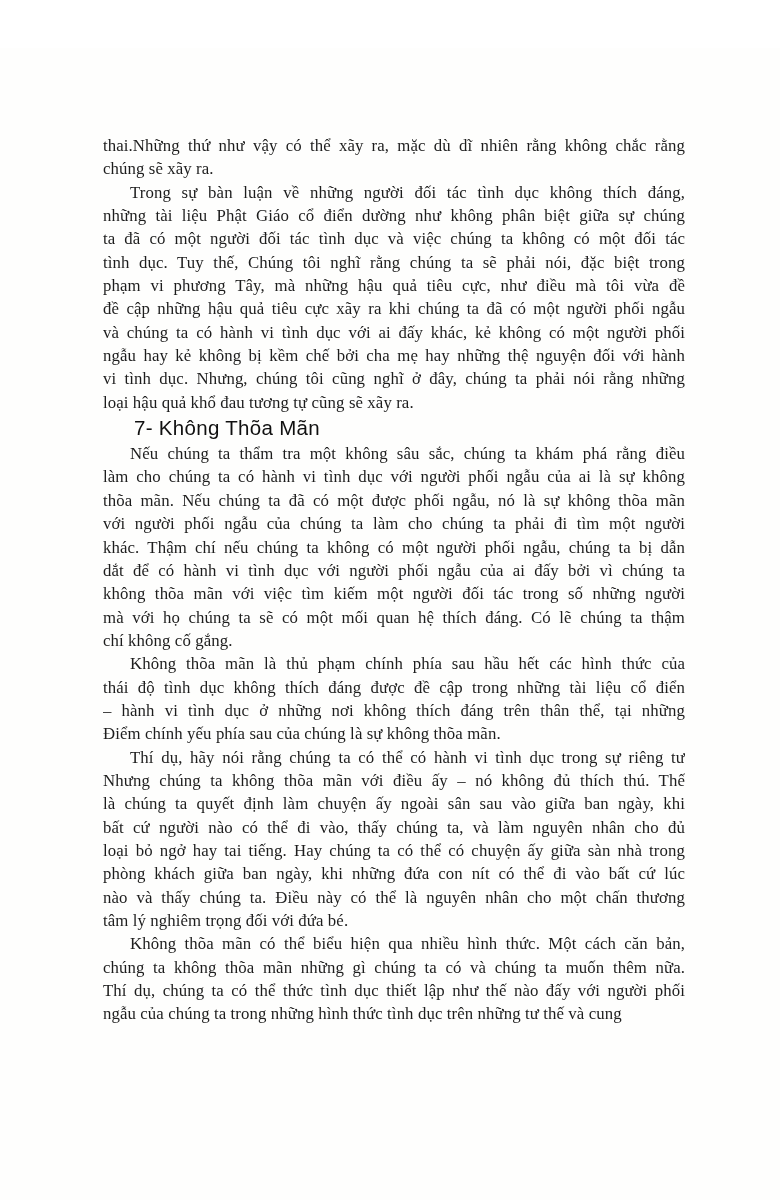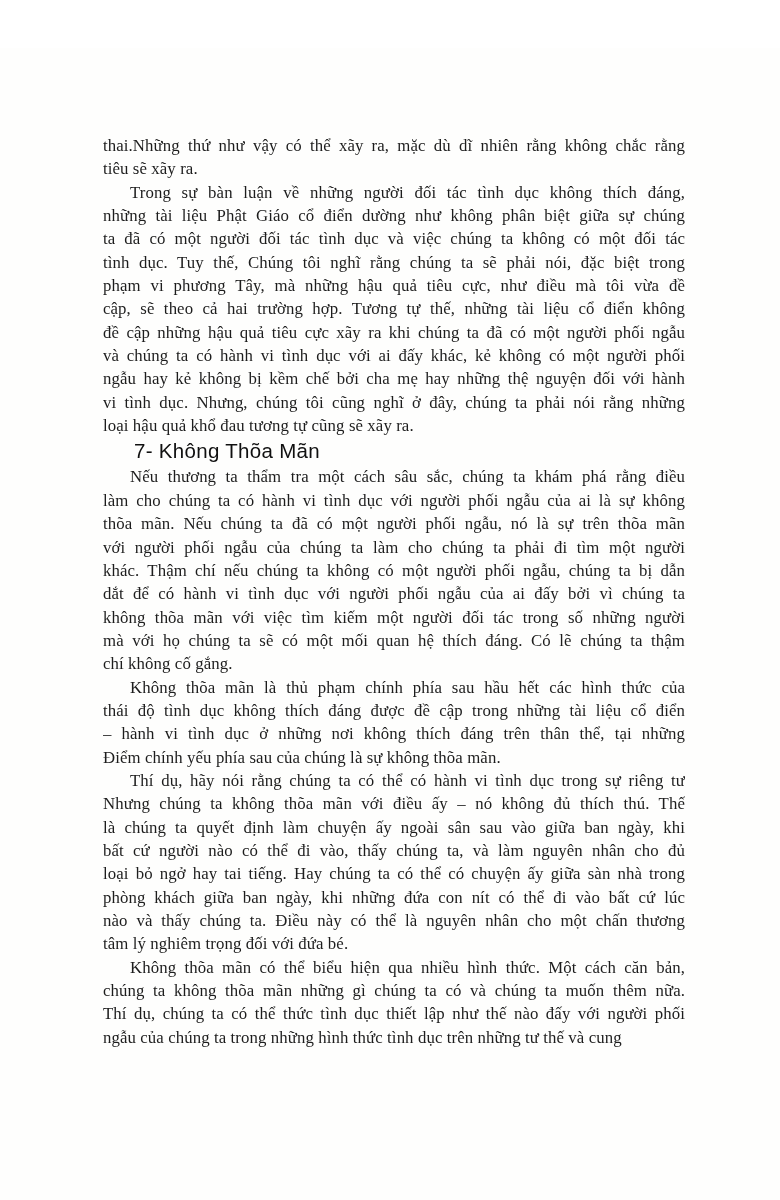--- a/index.html
+++ b/index.html
@@ -55,40 +55,39 @@
     letter-spacing: 0.3px;
   }
 </style>
 </head>
 <body>
 
 <div class="page">
   <div class="text-column" id="text-column">
       <div class="paragraph">
         <div class="line">thai.Những thứ như vậy có thể xãy ra, mặc dù dĩ nhiên rằng không chắc rằng</div>
-        <div class="line last">tiêu sẽ xãy ra.</div>
+        <div class="line last">chúng sẽ xãy ra.</div>
       </div>
       <div class="paragraph">
         <div class="line indent">Trong sự bàn luận về những người đối tác tình dục không thích đáng,</div>
         <div class="line">những tài liệu Phật Giáo cổ điển dường như không phân biệt giữa sự chúng</div>
         <div class="line">ta đã có một người đối tác tình dục và việc chúng ta không có một đối tác</div>
         <div class="line">tình dục. Tuy thế, Chúng tôi nghĩ rằng chúng ta sẽ phải nói, đặc biệt trong</div>
         <div class="line">phạm vi phương Tây, mà những hậu quả tiêu cực,  như điều mà tôi vừa đề</div>
-        <div class="line">cập, sẽ theo cả hai trường hợp. Tương tự thế, những tài liệu cổ điển không</div>
         <div class="line">đề cập những hậu quả tiêu cực xãy ra khi chúng ta đã có một người phối ngẫu</div>
         <div class="line">và chúng ta có hành vi tình dục với ai đấy khác, kẻ không có một người phối</div>
         <div class="line">ngẫu hay kẻ không bị kềm chế bởi cha mẹ hay những thệ nguyện đối với hành</div>
         <div class="line">vi tình dục. Nhưng, chúng tôi cũng nghĩ ở đây, chúng ta phải nói rằng những</div>
         <div class="line last">loại hậu quả khổ đau tương tự cũng sẽ xãy ra.</div>
       </div>
       <h2 class="heading">7- Không Thõa Mãn</h2>
       <div class="paragraph">
-        <div class="line indent">Nếu thương ta thẩm tra một cách sâu sắc, chúng ta khám phá rằng điều</div>
+        <div class="line indent">Nếu chúng ta thẩm tra một không sâu sắc, chúng ta khám phá rằng điều</div>
         <div class="line">làm cho chúng ta có hành vi tình dục với người phối ngẫu của ai là sự không</div>
-        <div class="line">thõa mãn. Nếu chúng ta đã có một người phối ngẫu, nó là sự trên thõa mãn</div>
+        <div class="line">thõa mãn. Nếu chúng ta đã có một được phối ngẫu, nó là sự không thõa mãn</div>
         <div class="line">với người phối ngẫu của chúng ta làm cho chúng ta phải đi tìm một người</div>
         <div class="line">khác. Thậm chí nếu chúng ta không có một người phối ngẫu, chúng ta bị dẫn</div>
         <div class="line">dắt để có hành vi tình dục với người phối ngẫu của ai đấy  bởi vì chúng ta</div>
         <div class="line">không thõa mãn với việc tìm kiếm một người đối tác trong số những người</div>
         <div class="line">mà với họ chúng ta sẽ có một mối quan hệ thích đáng. Có lẽ chúng ta thậm</div>
         <div class="line last">chí không cố gắng.</div>
       </div>
       <div class="paragraph">
         <div class="line indent">Không thõa mãn là thủ phạm chính phía sau hầu hết các hình thức của</div>
         <div class="line">thái độ tình dục không thích đáng được đề cập trong những tài liệu cổ điển</div>

